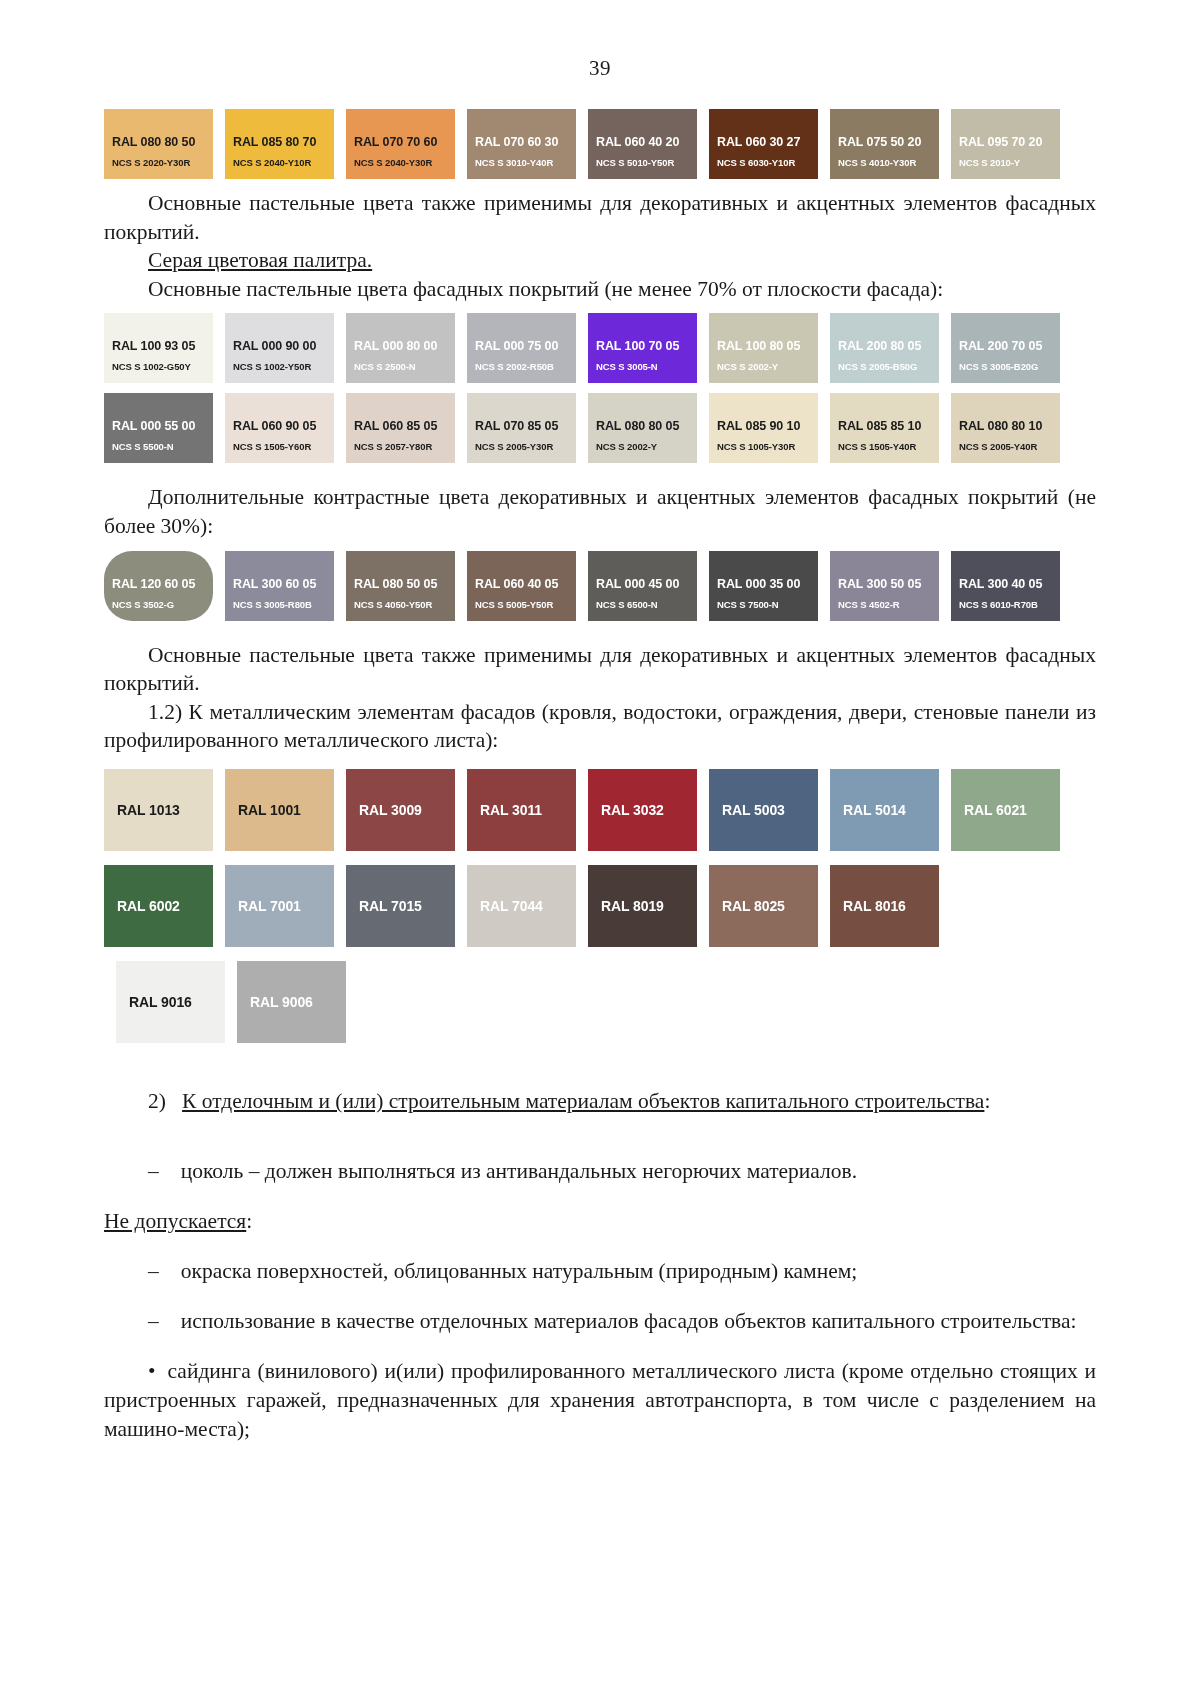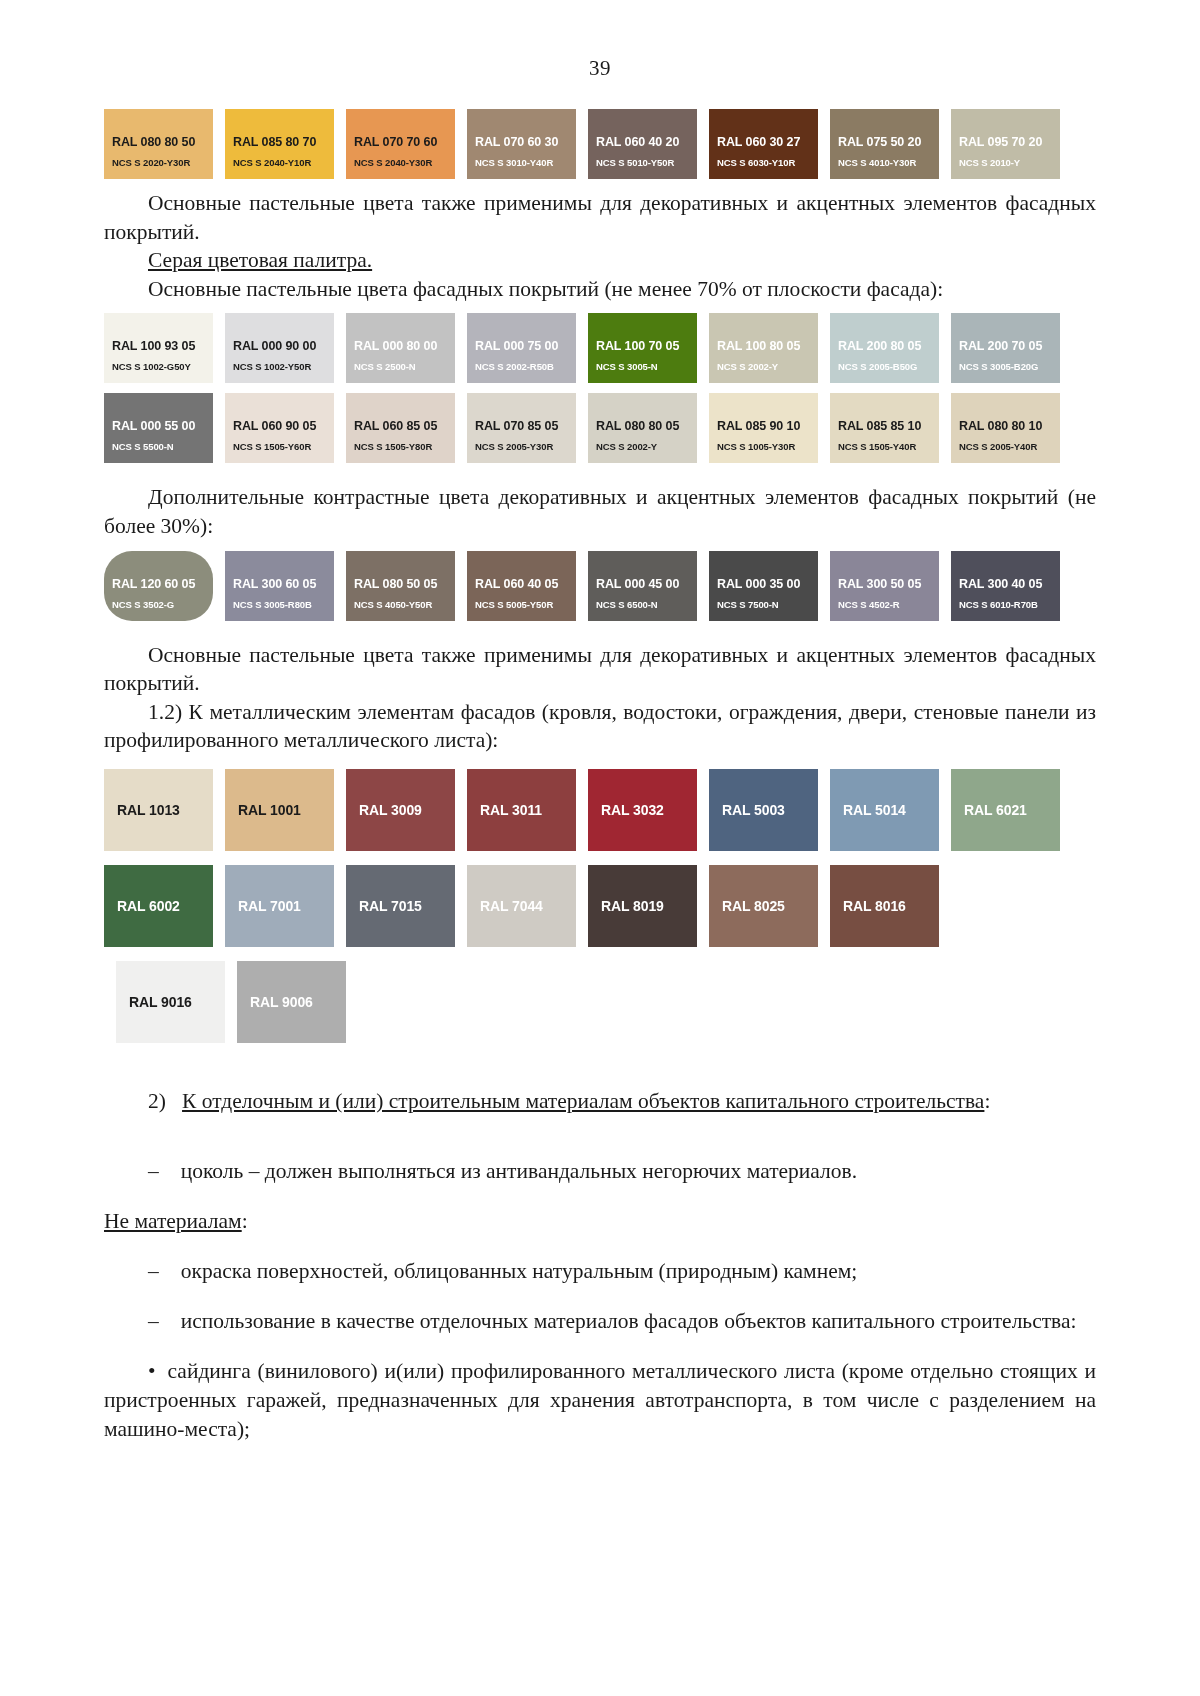--- a/index.html
+++ b/index.html
@@ -176,21 +176,21 @@
         <div class="ncs">NCS S 1002-Y50R</div>
       </div>
       <div class="swatch dark" style="background: rgb(194, 194, 194);">
         <div class="ral">RAL 000 80 00</div>
         <div class="ncs">NCS S 2500-N</div>
       </div>
       <div class="swatch dark" style="background: rgb(180, 180, 187);">
         <div class="ral">RAL 000 75 00</div>
         <div class="ncs">NCS S 2002-R50B</div>
       </div>
-      <div class="swatch dark" style="background: #4d7c0f; padding-left: 36px;">
+      <div class="swatch dark" style="background: #6d28d9; padding-left: 36px;">
         <div class="ral">RAL 100 70 05</div>
         <div class="ncs">NCS S 3005-N</div>
       </div>
       <div class="swatch dark" style="background: rgb(201, 198, 178);">
         <div class="ral">RAL 100 80 05</div>
         <div class="ncs">NCS S 2002-Y</div>
       </div>
       <div class="swatch dark" style="background: rgb(191, 206, 206);">
         <div class="ral">RAL 200 80 05</div>
         <div class="ncs">NCS S 2005-B50G</div>
@@ -205,21 +205,21 @@
       <div class="swatch dark" style="background: rgb(116, 116, 116);">
         <div class="ral">RAL 000 55 00</div>
         <div class="ncs">NCS S 5500-N</div>
       </div>
       <div class="swatch light" style="background: rgb(234, 224, 215);">
         <div class="ral">RAL 060 90 05</div>
         <div class="ncs">NCS S 1505-Y60R</div>
       </div>
       <div class="swatch light" style="background: rgb(223, 211, 201);">
         <div class="ral">RAL 060 85 05</div>
-        <div class="ncs">NCS S 1505-Y80R</div>
+        <div class="ncs">NCS S 2057-Y80R</div>
       </div>
       <div class="swatch light" style="background: rgb(220, 215, 205);">
         <div class="ral">RAL 070 85 05</div>
         <div class="ncs">NCS S 2005-Y30R</div>
       </div>
       <div class="swatch light" style="background: rgb(213, 210, 198);">
         <div class="ral">RAL 080 80 05</div>
         <div class="ncs">NCS S 2002-Y</div>
       </div>
       <div class="swatch light" style="background: rgb(236, 227, 201);">
@@ -346,21 +346,21 @@
     <span>&nbsp;&nbsp;</span><span class="u">К отделочным и (или) строительным материалам объектов капитального строительства</span><span>:</span>
   </p>
 
   <div class="spacer-md"></div>
 
   <p class="dash-item">
     <span class="dash">–</span><span>цоколь – должен выполняться из антивандальных негорючих материалов.</span>
   </p>
 
   <p class="body-text no-indent">
-    <span class="u">Не материалам</span><span>:</span>
+    <span class="u">Не допускается</span><span>:</span>
   </p>
 
   <p class="dash-item">
     <span class="dash">–</span><span>окраска поверхностей, облицованных натуральным (природным) камнем;</span>
   </p>
 
   <p class="dash-item">
     <span class="dash">–</span><span>использование в качестве отделочных материалов фасадов объектов капитального строительства:</span>
   </p>
 

